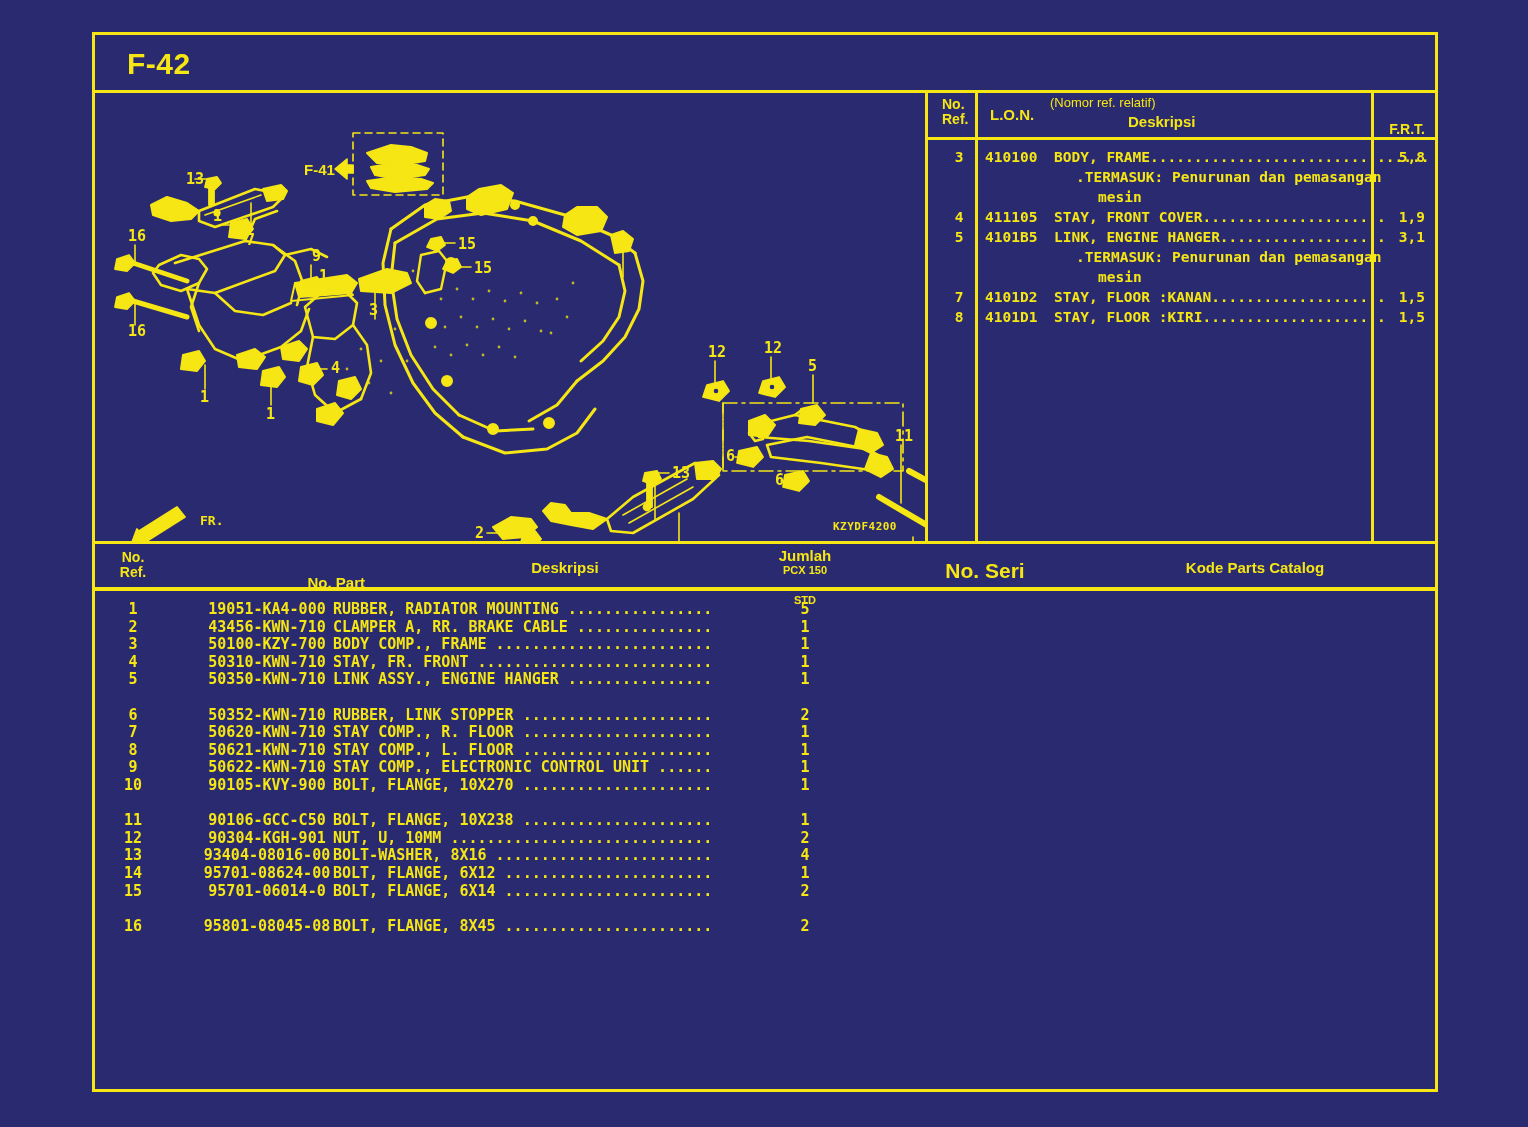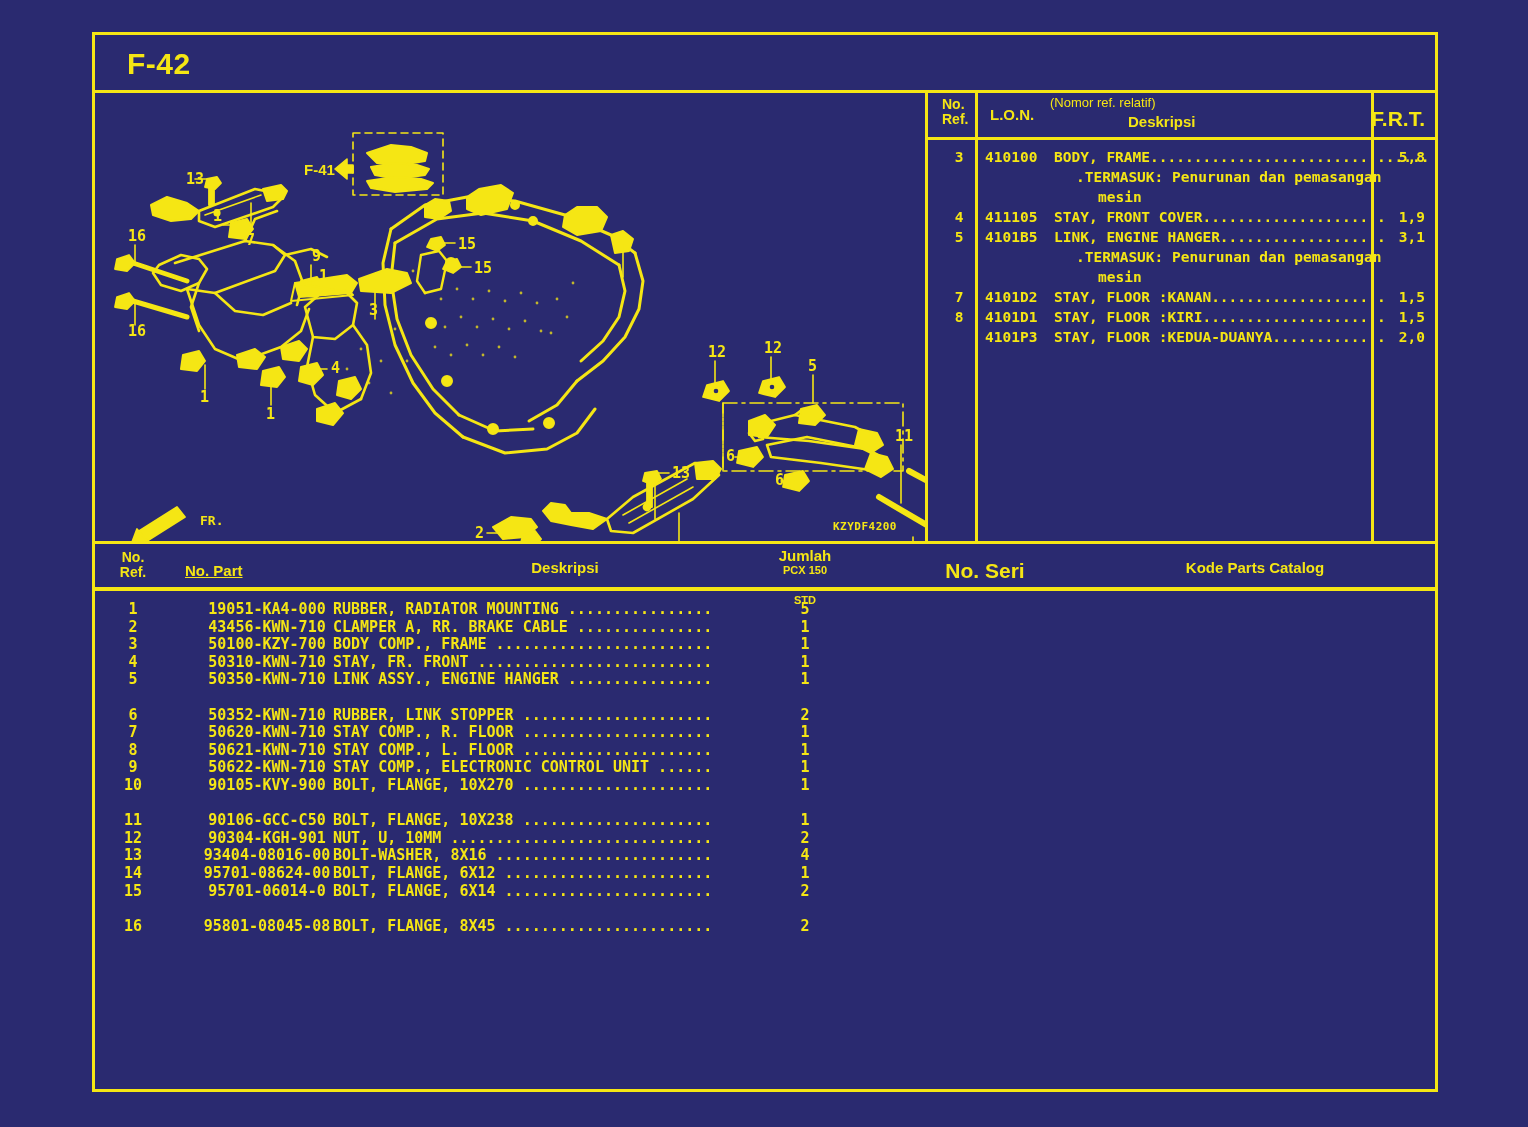--- a/index.html
+++ b/index.html
@@ -48,21 +48,21 @@
   }
   .lon-head{
     position:absolute;left:0;top:0;width:100%;height:47px;
     border-bottom:3px solid #f5e614;box-sizing:border-box;
     color:#f5e614;
   }
   .lon-head .h-noref{position:absolute;left:14px;top:4px;font-size:14px;font-weight:bold;line-height:15px;}
   .lon-head .h-lon{position:absolute;left:62px;top:13px;font-size:15px;font-weight:bold;}
   .lon-head .h-nomor{position:absolute;left:122px;top:2px;font-size:13px;}
   .lon-head .h-desk{position:absolute;left:200px;top:20px;font-size:15px;font-weight:bold;}
-  .lon-head .h-frt{position:absolute;right:10px;top:14px;font-size:21px;font-weight:bold;}
+  .lon-head .h-frt{position:absolute;right:10px;top:28px;font-size:14px;font-weight:bold;}
   .lon-vline{
     position:absolute;left:47px;top:0;width:3px;height:100%;background:#f5e614;
   }
   .lon-vline2{
     position:absolute;right:61px;top:0;width:3px;height:100%;background:#f5e614;
   }
   .lon-body{
     position:absolute;left:0;top:47px;width:100%;bottom:0;
     font-family:"DejaVu Sans Mono",monospace;color:#f5e614;
     font-size:14.5px;font-weight:bold;padding-top:9px;box-sizing:border-box;
@@ -78,21 +78,21 @@
     position:absolute;left:0;top:506px;right:0;bottom:0;
     box-sizing:border-box;
   }
   .mt-head{
     position:absolute;left:0;top:0;width:100%;height:50px;
     border-top:3px solid #f5e614;border-bottom:4px solid #f5e614;
     box-sizing:border-box;color:#f5e614;
   }
   .mt-head div{position:absolute;font-weight:bold;}
   .mh-noref{left:8px;top:6px;width:60px;text-align:center;font-size:14px;line-height:15px;}
-  .mh-nopart{left:90px;top:18px;width:180px;text-align:left;font-size:15px;text-decoration:underline;}
+  .mh-nopart{left:90px;top:30px;width:180px;text-align:right;font-size:15px;text-decoration:underline;}
   .mh-desk{left:300px;top:15px;width:340px;text-align:center;font-size:15px;}
   .mh-jum{left:650px;top:3px;width:120px;text-align:center;font-size:15px;}
   .mh-jum2{left:650px;top:20px;width:120px;text-align:center;font-size:11px;}
   .mh-jum3{left:650px;top:50px;width:120px;text-align:center;font-size:11px;}
   .mh-seri{left:790px;top:15px;width:200px;text-align:center;font-size:21px;}
   .mh-kode{left:1010px;top:15px;width:300px;text-align:center;font-size:15px;}
   .mt-body{
     position:absolute;left:0;top:50px;width:100%;bottom:0;
     font-family:"DejaVu Sans Mono",monospace;color:#f5e614;
     font-size:15px;font-weight:bold;padding-top:9px;box-sizing:border-box;
@@ -393,21 +393,20 @@
       <div class="lon-body" id="lon-body">
           <div class="lon-row"><span class="c-ref">3</span><span class="c-lon">410100</span><span class="c-desc">BODY, FRAME................................</span><span class="c-frt">5,8</span></div>
           <div class="lon-row note"><span class="c-ref"></span><span class="c-lon"></span><span class="c-desc">.TERMASUK: Penurunan dan pemasangan</span><span class="c-frt"></span></div>
           <div class="lon-row note"><span class="c-ref"></span><span class="c-lon"></span><span class="c-desc" style="left: 170px;">mesin</span><span class="c-frt"></span></div>
           <div class="lon-row"><span class="c-ref">4</span><span class="c-lon">411105</span><span class="c-desc">STAY, FRONT COVER.....................</span><span class="c-frt">1,9</span></div>
           <div class="lon-row"><span class="c-ref">5</span><span class="c-lon">4101B5</span><span class="c-desc">LINK, ENGINE HANGER...................</span><span class="c-frt">3,1</span></div>
           <div class="lon-row note"><span class="c-ref"></span><span class="c-lon"></span><span class="c-desc">.TERMASUK: Penurunan dan pemasangan</span><span class="c-frt"></span></div>
           <div class="lon-row note"><span class="c-ref"></span><span class="c-lon"></span><span class="c-desc" style="left: 170px;">mesin</span><span class="c-frt"></span></div>
           <div class="lon-row"><span class="c-ref">7</span><span class="c-lon">4101D2</span><span class="c-desc">STAY, FLOOR :KANAN....................</span><span class="c-frt">1,5</span></div>
           <div class="lon-row"><span class="c-ref">8</span><span class="c-lon">4101D1</span><span class="c-desc">STAY, FLOOR :KIRI.....................</span><span class="c-frt">1,5</span></div>
-          <div class="lon-row"><span class="c-ref"></span><span class="c-lon">4101P3</span><span class="c-desc">STAY, FLOOR :KEDUA-DUANYA.............</span><span class="c-frt">2,0</span></div>
         </div>
     </div>
   </div>
 
   <div class="main-table">
     <div class="mt-head">
       <div class="mh-noref">
         <span>No.</span><br>
         <span>Ref.</span>
       </div>

